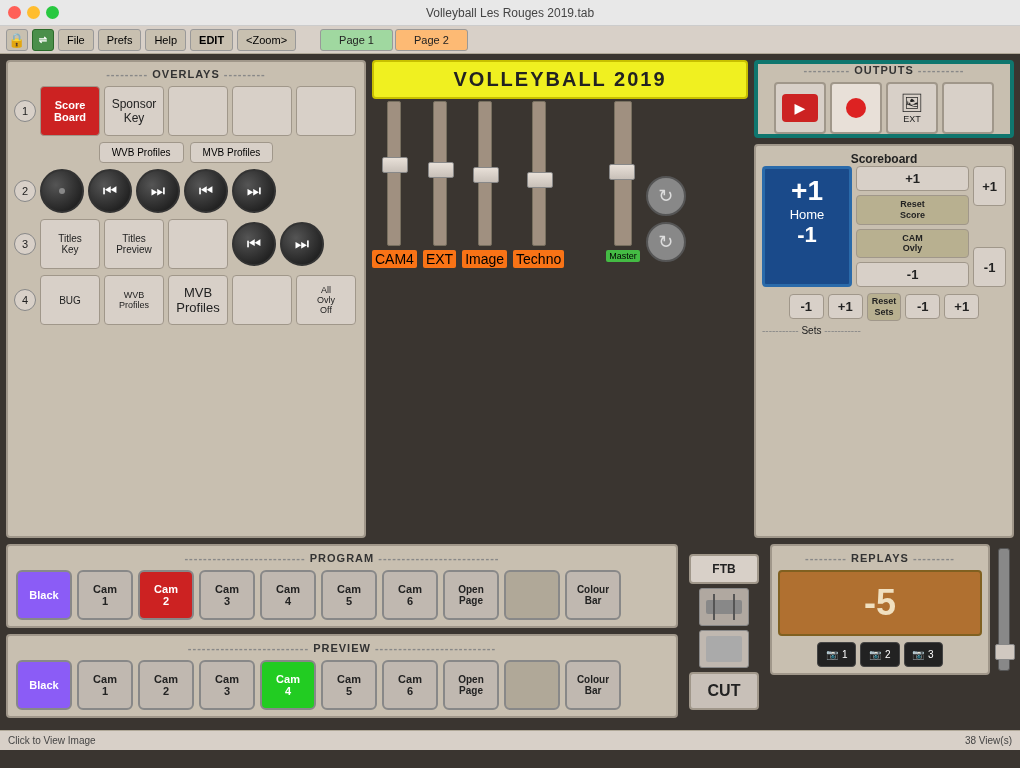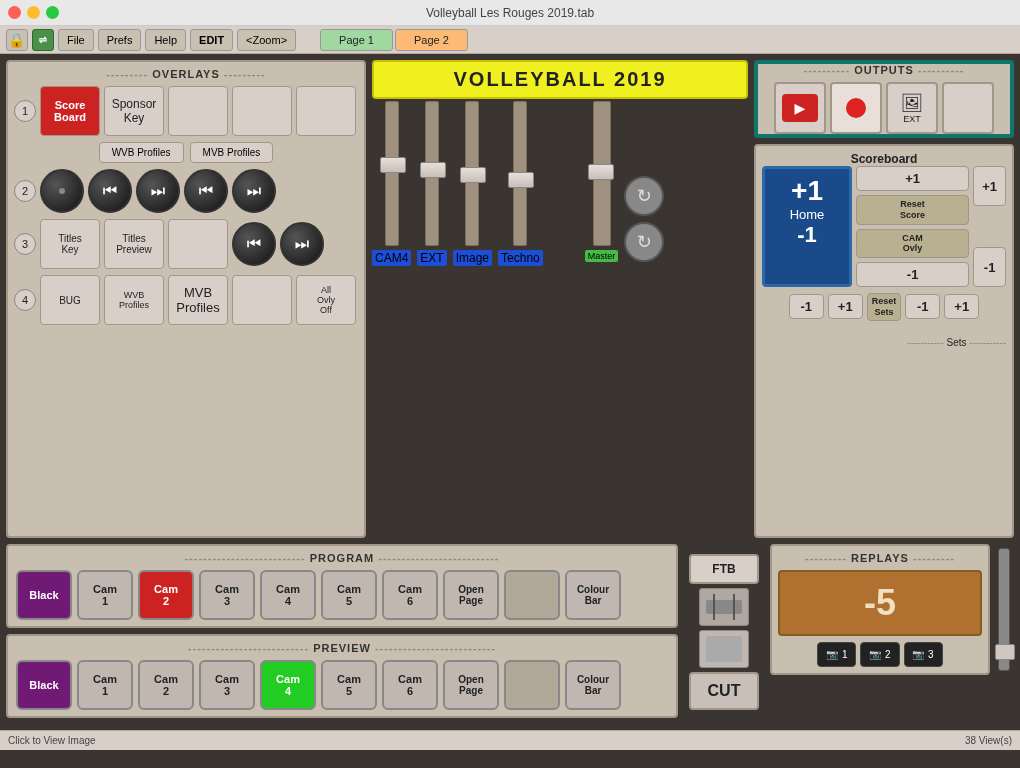--- a/index.html
+++ b/index.html
@@ -316,21 +316,21 @@
       padding: 3px 5px;
     }
 
     .sets-row {
       display: flex;
       gap: 4px;
       margin-top: 6px;
       align-items: center;
       justify-content: center;
     }
-    .sets-label { font-size: 10px; text-align: right; margin-top: 16px; }
+    .sets-label { font-size: 10px; text-align: left; margin-top: 4px; }
 
     
     .bottom-section {
       padding: 0 6px 6px 6px;
     }
 
     .program-section {
       background: #c8bfb0;
       border: 2px solid #a0978a;
       border-radius: 4px;
@@ -352,21 +352,21 @@
       display: flex; align-items: center; justify-content: center;
       cursor: pointer;
       font-size: 11px;
       font-weight: bold;
       text-align: center;
       color: #222;
       flex-shrink: 0;
     }
     .bus-btn.active-red { background: #cc2222; color: white; }
     .bus-btn.active-green { background: #22cc22; color: white; }
-    .bus-btn.black-btn { background: #701a75; color: white; }
+    .bus-btn.black-btn { background: #8b5cf6; color: white; }
 
     
     .center-controls {
       display: flex;
       flex-direction: column;
       align-items: center;
       gap: 4px;
       width: 80px;
       flex-shrink: 0;
     }
@@ -499,23 +499,23 @@
       height: 16px;
       background: linear-gradient(to bottom, #e8e0d8, #c8c0b8);
       border: 1px solid #888;
       border-radius: 2px;
       position: absolute;
       left: -6px;
       cursor: ns-resize;
     }
 
     .label-green {
-      background: #1d4ed8;
+      background: #f97316;
       color: #000;
-      font-size: 12px;
+      font-size: 14px;
       padding: 1px 3px;
       border-radius: 2px;
       text-align: center;
     }
 
     .label-green2 {
       background: #44bb44;
       color: #000;
       font-size: 9px;
       padding: 1px 3px;

